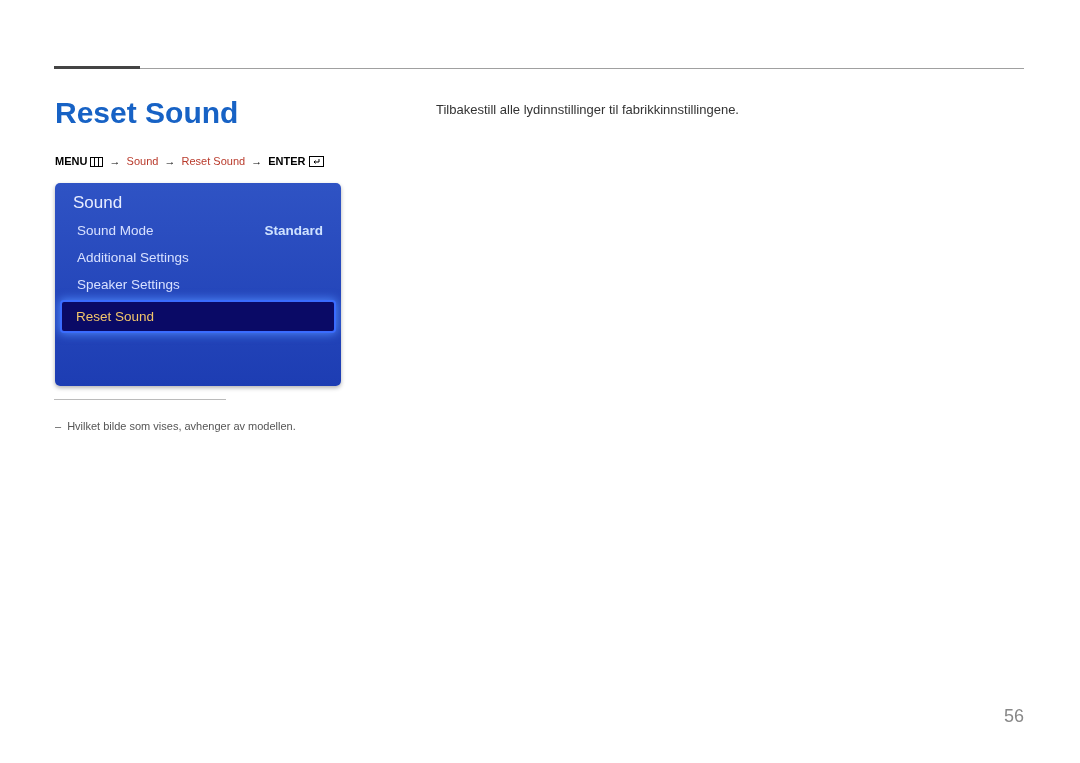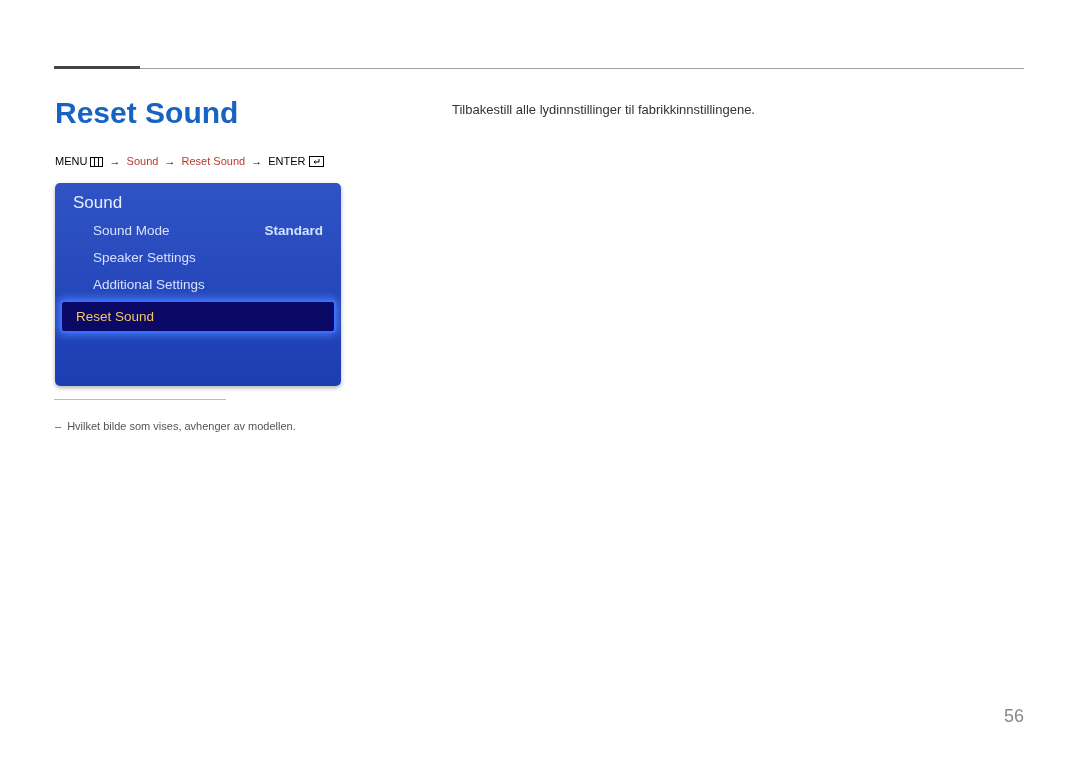--- a/index.html
+++ b/index.html
@@ -5,38 +5,38 @@
   * { box-sizing: border-box; margin: 0; padding: 0; }
   html, body { width: 1080px; height: 763px; background: #fff; font-family: Arial, Helvetica, sans-serif; color: #000; }
   .page { position: relative; width: 1080px; height: 763px; border-radius: 11px; }
 
   
   .topbar { position: absolute; top: 68px; left: 54px; right: 56px; border-top: 1px solid #a0a0a0; }
   .topstub { position: absolute; top: 66px; left: 54px; width: 86px; height: 3px; background: #444; }
 
   .title { position: absolute; top: 96px; left: 55px; font-size: 30px; font-weight: 600; color: #1762c5; letter-spacing: 0px; }
 
-  .desc { position: absolute; top: 102px; left: 452px; font-size: 13px; color: #333; }
+  .desc { position: absolute; top: 102px; left: 436px; font-size: 13px; color: #333; }
 
   .crumb { position: absolute; top: 155px; left: 55px; font-size: 11px; color: #000; }
-  .crumb .lbl { font-weight: normal; }
+  .crumb .lbl { font-weight: bold; }
   .crumb .link { color: #b93a2b; }
   .crumb .arrow { padding: 0 3px; }
   .crumb .iconbox { display: inline-block; vertical-align: -2px; }
 
   .menu-panel {
     position: absolute; top: 183px; left: 55px; width: 286px; height: 203px;
     border-radius: 5px; overflow: hidden;
     background: linear-gradient(#2f53c4, #1d3db3);
     box-shadow: 0 2px 4px rgba(0,0,0,0.3);
     color: #fff;
     font-size: 14px;
   }
   .menu-header { padding: 10px 18px 4px 18px; font-size: 17px; font-weight: 400; color: #e8edff; }
-  .menu-row { display: flex; justify-content: space-between; padding: 6px 18px 6px 22px; font-size: 13.5px; color: #d7e0ff; margin-left: 16px; }
+  .menu-row { display: flex; justify-content: space-between; padding: 6px 18px 6px 22px; font-size: 13.5px; color: #d7e0ff; }
   .menu-row .val { color: #cfe2ff; font-weight: bold; }
   .menu-row.highlight {
     margin: 4px 7px 6px 7px;
     padding: 7px 12px 7px 14px;
     background: #0a0a66;
     border-radius: 2px;
     box-shadow: 0 0 0 2px #3a6cff, 0 0 10px 3px rgba(80,140,255,0.9);
     color: #f2c56b;
   }
 
@@ -84,25 +84,25 @@
   </div>
 
   <div class="menu-panel">
     <div class="menu-header">Sound</div>
 
     <div class="menu-row">
       <span>Sound Mode</span>
       <span class="val">Standard</span>
     </div>
     <div class="menu-row">
-      <span>Speaker Settings</span>
+      <span>Additional Settings</span>
       <span class="val"></span>
     </div>
     <div class="menu-row">
-      <span>Additional Settings</span>
+      <span>Speaker Settings</span>
       <span class="val"></span>
     </div>
     <div class="menu-row highlight">
       <span>Reset Sound</span>
       <span class="val"></span>
     </div>
   </div>
 
   <div class="footrule"></div>
   <div class="footnote">

